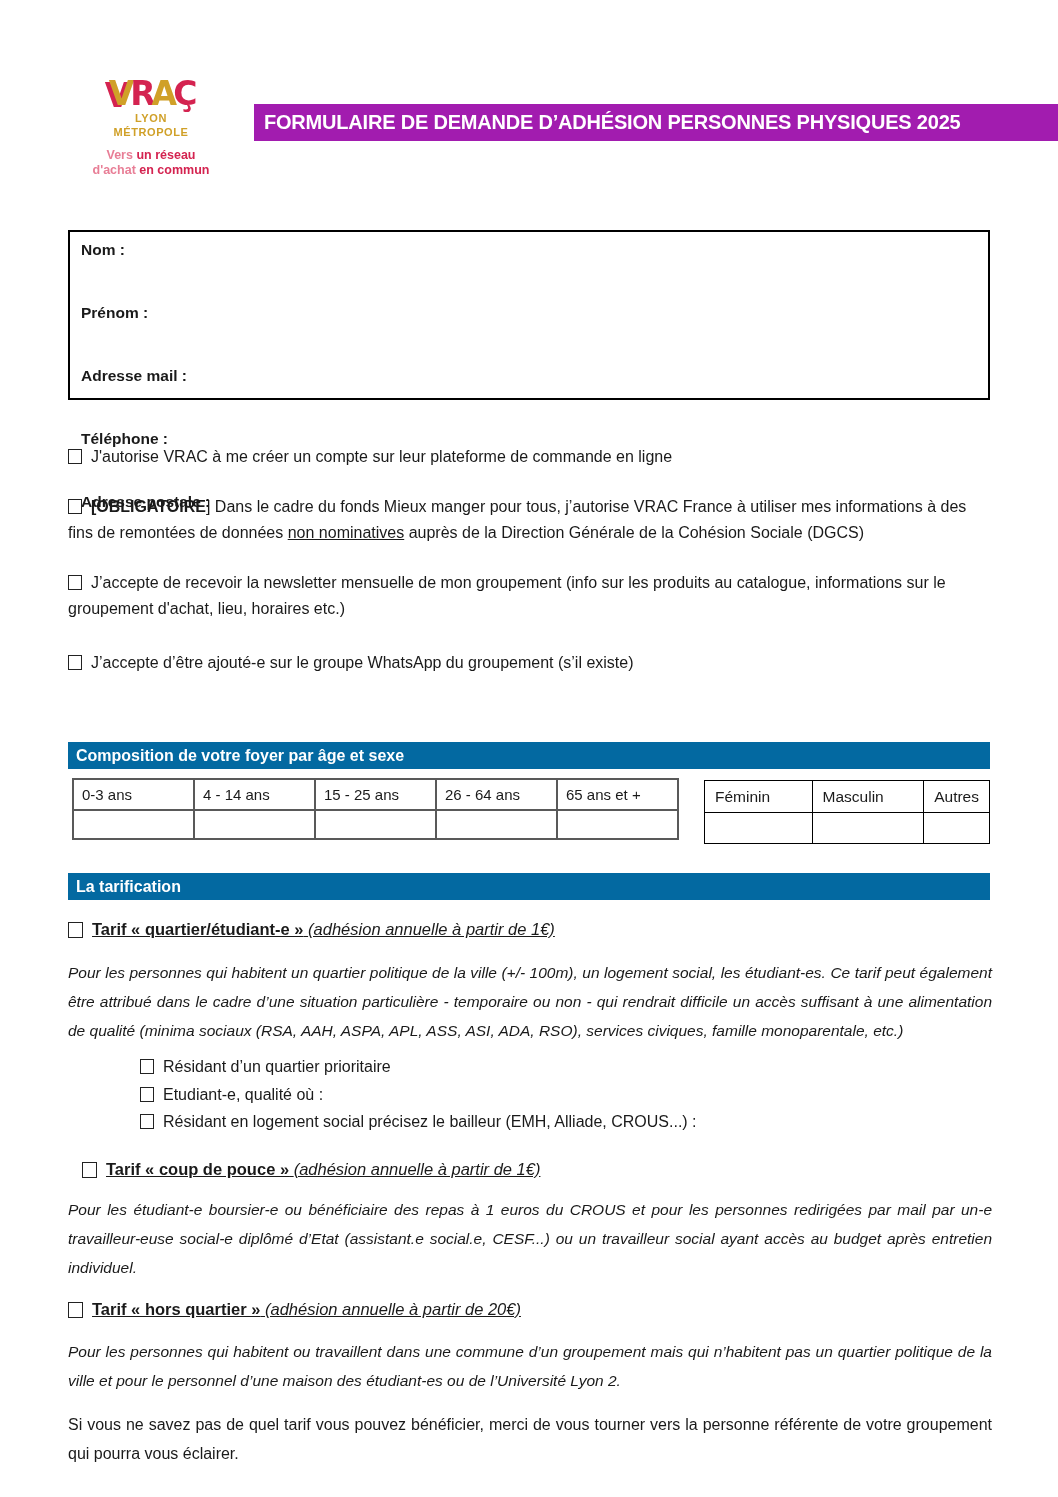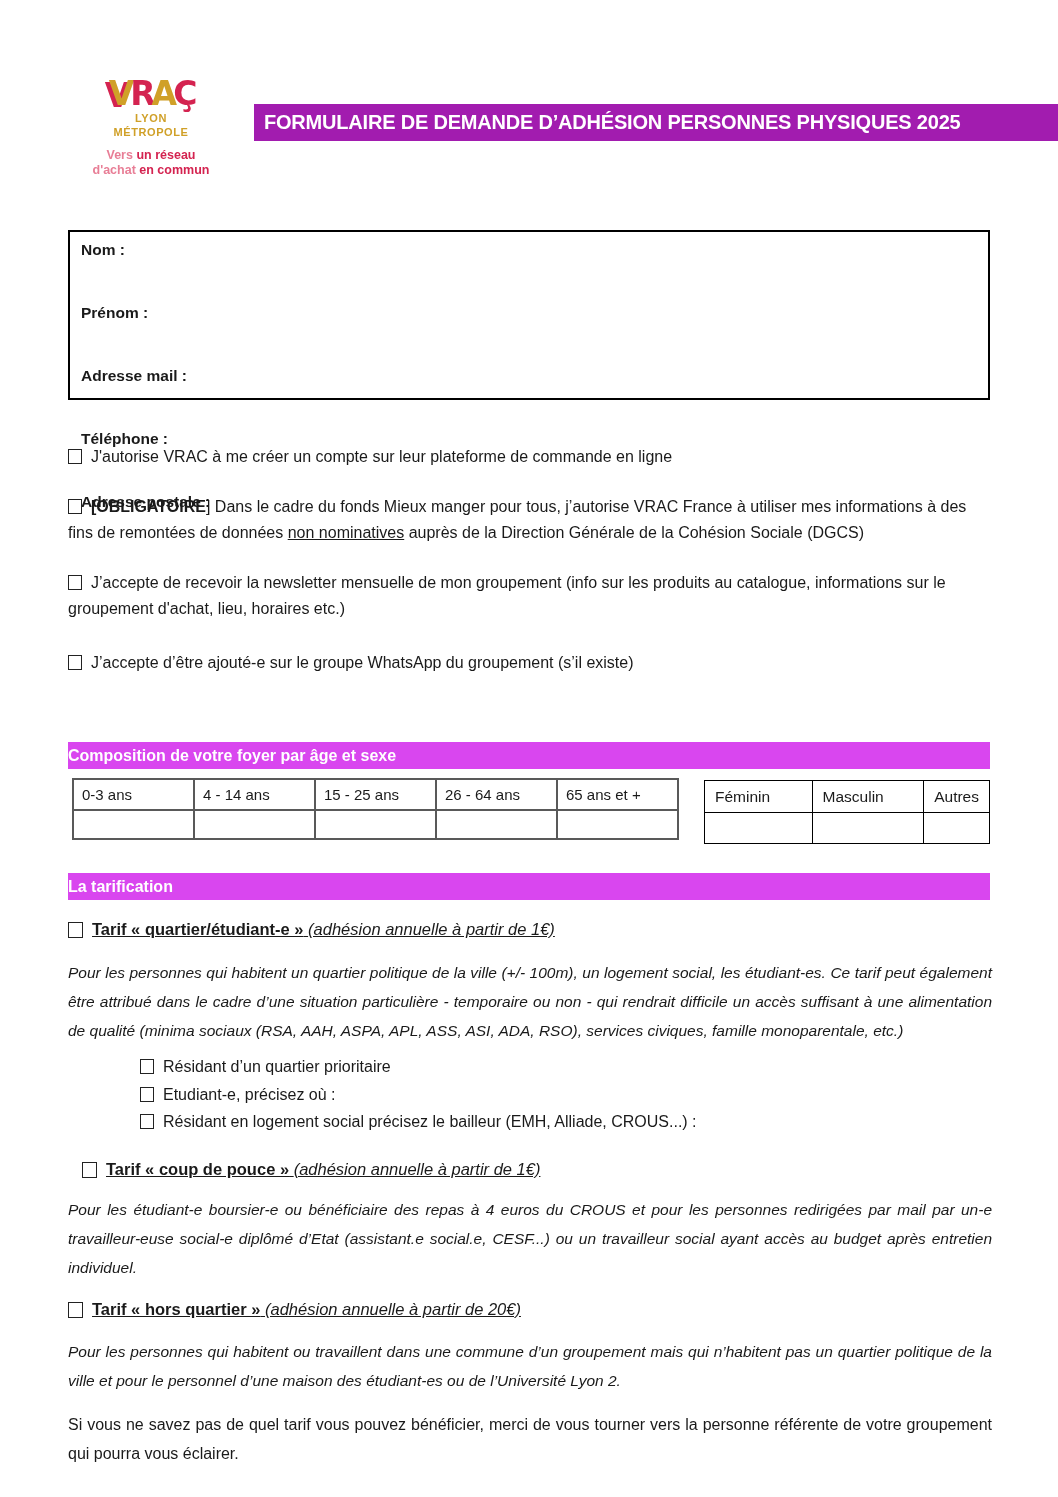--- a/index.html
+++ b/index.html
@@ -33,22 +33,22 @@
   
   .consents{position:absolute;left:68px;top:444px;width:925px;font-size:16px;line-height:26.5px;}
   .consent{margin:0;}
   .consent + .consent{margin-top:23px;}
   .cb{display:inline-block;width:14px;height:15px;border:1.6px solid #222;margin-right:9px;
       vertical-align:-2px;background:#fff;box-sizing:border-box;}
   .bold{font-weight:700;}
   .ul{text-decoration:underline;}
 
   
-  .section-bar{position:absolute;left:68px;width:922px;height:27px;background:#d946ef;color:#fff;
-               font-weight:700;font-size:16px;line-height:27px;padding-left:0;box-sizing:border-box;}
+  .section-bar{position:absolute;left:68px;width:922px;height:27px;background:#0369a1;color:#fff;
+               font-weight:700;font-size:16px;line-height:27px;padding-left:8px;box-sizing:border-box;}
   .bar-comp{top:742px;}
   .bar-tarif{top:873px;}
 
   
   .tables{position:absolute;left:68px;top:777px;width:922px;height:70px;}
   table{border-collapse:collapse;}
   .age-table{position:absolute;left:4px;top:1px;}
   .age-table td{border:2px solid #595959;font-size:15px;padding:0 8px;box-sizing:border-box;}
   .age-table .hdr td{height:31px;width:121px;}
   .age-table .val td{height:29px;}
@@ -145,26 +145,26 @@
   </div>
 
   <div class="section-bar bar-tarif">La tarification</div>
 
   <div class="tarif">
 
     <div class="tarif-head"><span class="cb"></span><span class="tarif-label">Tarif « quartier/étudiant-e »</span> <span class="tarif-note">(adhésion annuelle à partir de 1€)</span></div>
     <p class="tarif-desc">Pour les personnes qui habitent un quartier politique de la ville (+/- 100m), un logement social, les étudiant-es. Ce tarif peut également être attribué dans le cadre d’une situation particulière - temporaire ou non - qui rendrait difficile un accès suffisant à une alimentation de qualité (minima sociaux (RSA, AAH, ASPA, APL, ASS, ASI, ADA, RSO), services civiques, famille monoparentale, etc.)</p>
     <div class="tarif-options">
       <div><span class="cb"></span><span>Résidant d’un quartier prioritaire</span></div>
-      <div><span class="cb"></span><span>Etudiant-e, précisez où :</span></div>
+      <div><span class="cb"></span><span>Etudiant-e, qualité où :</span></div>
       <div><span class="cb"></span><span>Résidant en logement social précisez le bailleur (EMH, Alliade, CROUS...) :</span></div>
     </div>
 
     <div class="tarif-head gap-t2"><span class="cb"></span><span class="tarif-label">Tarif « coup de pouce »</span> <span class="tarif-note">(adhésion annuelle à partir de 1€)</span></div>
-    <p class="tarif-desc desc-t2">Pour les étudiant-e boursier-e ou bénéficiaire des repas à 4 euros du CROUS et pour les personnes redirigées par mail par un-e travailleur-euse social-e diplômé d’Etat (assistant.e social.e, CESF...) ou un travailleur social ayant accès au budget après entretien individuel.</p>
+    <p class="tarif-desc desc-t2">Pour les étudiant-e boursier-e ou bénéficiaire des repas à 1 euros du CROUS et pour les personnes redirigées par mail par un-e travailleur-euse social-e diplômé d’Etat (assistant.e social.e, CESF...) ou un travailleur social ayant accès au budget après entretien individuel.</p>
 
     <div class="tarif-head gap-t3"><span class="cb"></span><span class="tarif-label">Tarif « hors quartier »</span> <span class="tarif-note">(adhésion annuelle à partir de 20€)</span></div>
     <p class="tarif-desc desc-t3">Pour les personnes qui habitent ou travaillent dans une commune d’un groupement mais qui n’habitent pas un quartier politique de la ville et pour le personnel d’une maison des étudiant-es ou de l’Université Lyon 2.</p>
 
     <p class="footer-note">Si vous ne savez pas de quel tarif vous pouvez bénéficier, merci de vous tourner vers la personne référente de votre groupement qui pourra vous éclairer.</p>
   </div>
 
 </div>
 
 </body></html>

